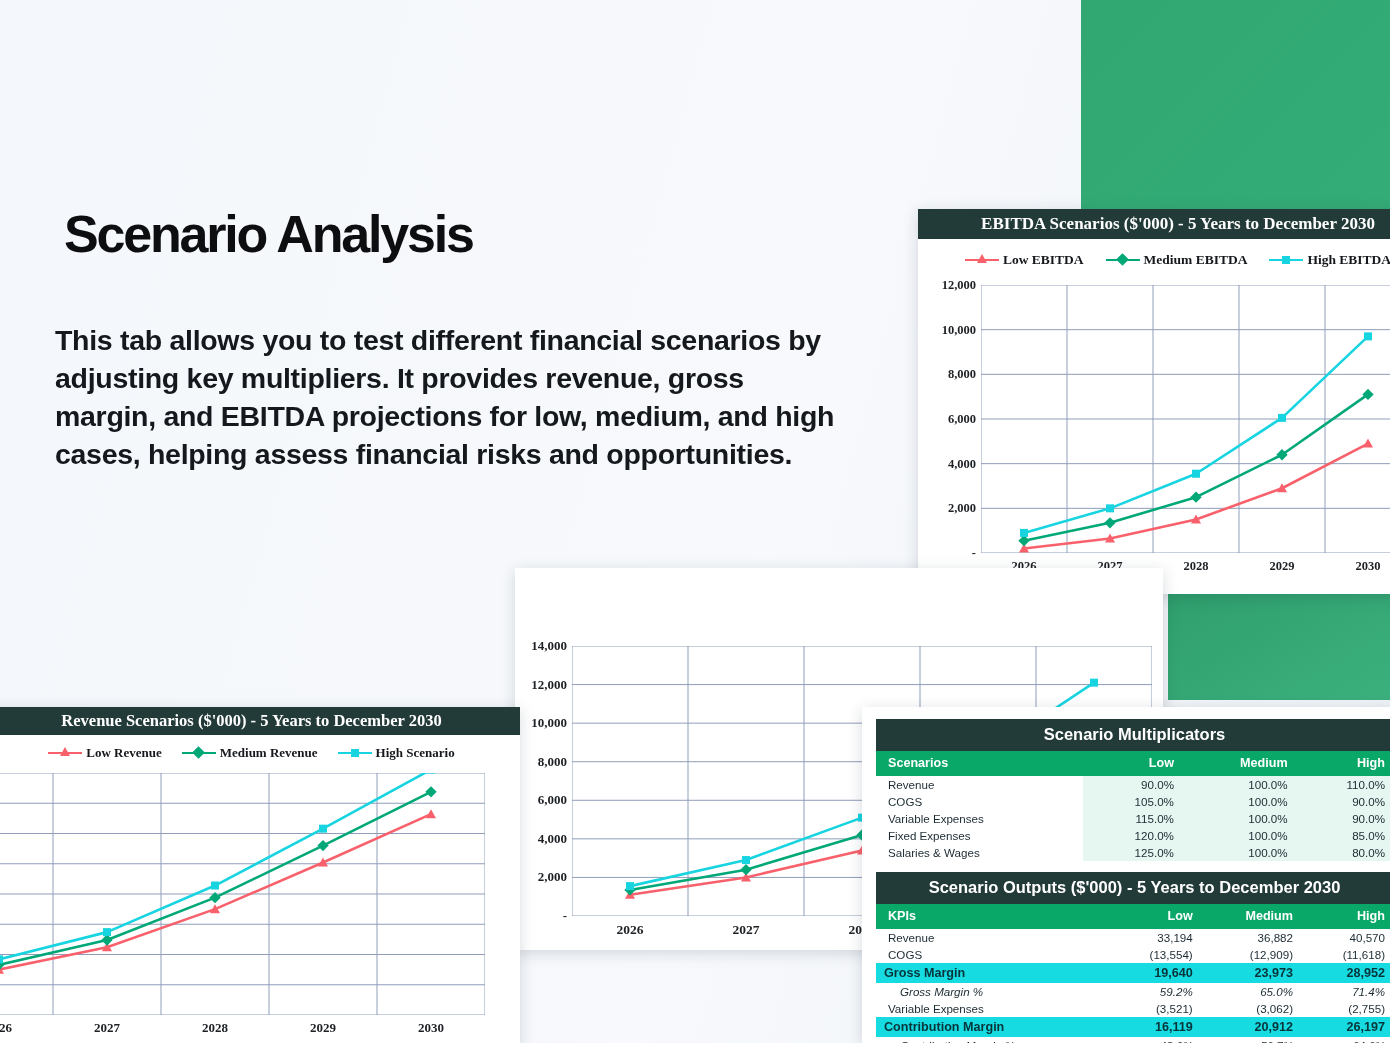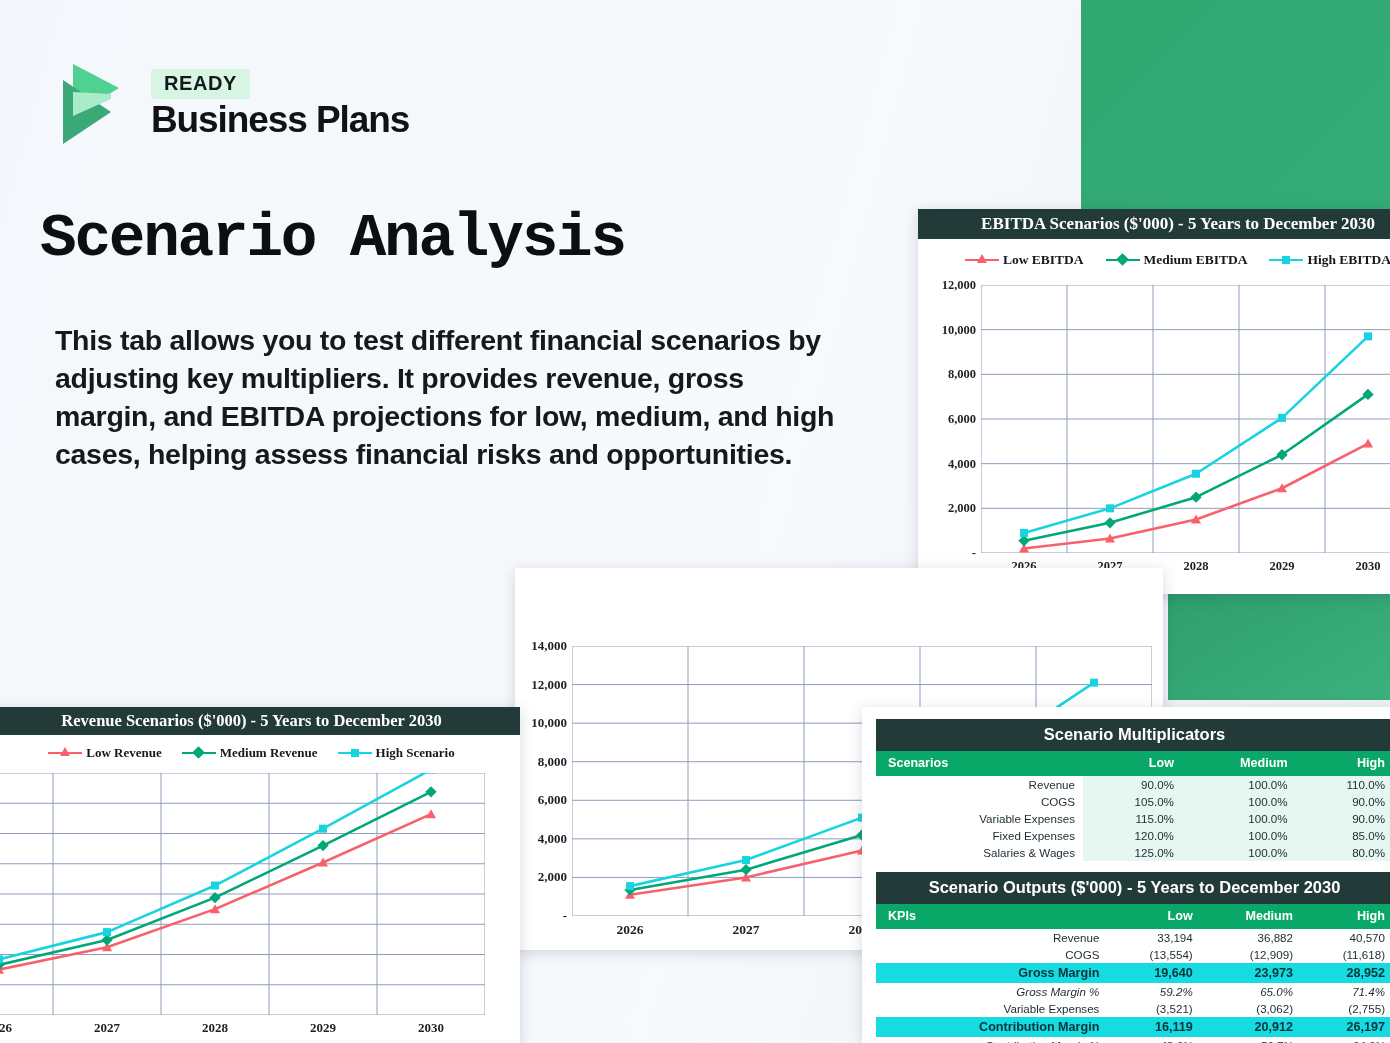--- a/index.html
+++ b/index.html
@@ -25,22 +25,22 @@
   #logo-text { display: flex; flex-direction: column; gap: 2px; }
   #ready-badge {
     display: inline-block; align-self: flex-start;
     background: #d6f5e3; color: #15181c;
     font-size: 20px; font-weight: 700; letter-spacing: .6px;
     padding: 3px 13px 4px; border-radius: 4px;
   }
   #brand-name { font-size: 37px; font-weight: 800; letter-spacing: -1.1px; color: #101214; line-height: 1.05; }
 
   
-  #headline { position: absolute; left: 40px; top: 208px; font-size: 61px; font-weight: 800;
-              letter-spacing: -2.2px; color: #0c0e10; line-height: 1.03; font-family: Liberation Mono, monospace; }
+  #headline { position: absolute; left: 64px; top: 208px; font-size: 52px; font-weight: 800;
+              letter-spacing: -2.2px; color: #0c0e10; line-height: 1.03; }
   #body-copy { position: absolute; left: 55px; top: 322px; width: 795px;
                font-size: 28.5px; font-weight: 700; color: #15181c; line-height: 1.33; letter-spacing: -.3px; }
 
   
   .card { position: absolute; background: #ffffff; box-shadow: 0 3px 14px rgba(25,40,60,.17); }
   .chart-title {
     background: #233b38; color: #ffffff; text-align: center;
     font-weight: 700; font-family: "Liberation Serif", serif;
     display: flex; align-items: center; justify-content: center;
   }
@@ -79,48 +79,35 @@
   
   #panel-tables { position: absolute; left: 862px; top: 707px; width: 545px; height: 336px;
                   background: #ffffff; box-shadow: 0 3px 14px rgba(25,40,60,.17); padding: 12px 14px 0; }
   .tbl-title { background:#233b38; color:#fff; text-align:center; font-weight:700;
                font-size:16.5px; padding:6px 0 7px; font-family:"Liberation Sans", sans-serif; }
   table { border-collapse: collapse; width: 100%; font-size: 11.6px; font-family:"Liberation Sans", sans-serif; }
   thead th { background:#0aa868; color:#ffffff; font-weight:700; font-size:12.6px;
              padding: 5px 8px 6px; text-align:right; }
   thead th:first-child { text-align:left; padding-left:12px; }
   tbody td { padding: 2px 8px; text-align:right; color:#1c2b33; }
-  tbody td:first-child { text-align:right; padding-left: 12px; }
+  tbody td:first-child { text-align:left; padding-left: 12px; }
   tbody tr.mult td:not(:first-child) { background:#e6f6f0;margin-left:27px; }
   tr.hl td { background:#16dbe0; color:#06343a; font-weight:700; font-size:12.6px; padding:3px 8px; }
   tr.pct td { font-style: italic; }
   tr.pct td:first-child { padding-left: 24px; }
   .spacer { height: 11px; }
 </style>
 </head>
 <body>
 
 <div id="stage">
 
   <div class="green-block" id="green-top"></div>
   <div class="green-block" id="green-mid"></div>
 
-  <div id="logo-wrap">
-    <div id="logo-mark">
-      <svg width="78" height="92" viewBox="0 0 78 92">
-        <path d="M18 6 L18 58 L64 30 Z" fill="#4fd191"></path>
-        <path d="M8 22 L8 86 L56 54 Z" fill="#3aa877"></path>
-        <path d="M18 34 L18 58 L56 41 L56 36 Z" fill="#a9ecc9"></path>
-      </svg>
-    </div>
-    <div id="logo-text">
-      <span id="ready-badge">READY</span>
-      <span id="brand-name">Business Plans</span>
-    </div>
-  </div>
 
   <h1 id="headline">Scenario Analysis</h1>
   <p id="body-copy">This tab allows you to test different financial scenarios by adjusting key multipliers. It provides revenue, gross margin, and EBITDA projections for low, medium, and high cases, helping assess financial risks and opportunities.</p>
 
   <div class="card" id="card-ebitda">
     <div class="chart-title">EBITDA Scenarios ($'000) - 5 Years to December 2030</div>
     <div class="legend">
       <span class="legend-item">
         <i class="legend-line tri" style="color:#f8616b"></i>
         <span>Low EBITDA</span>

